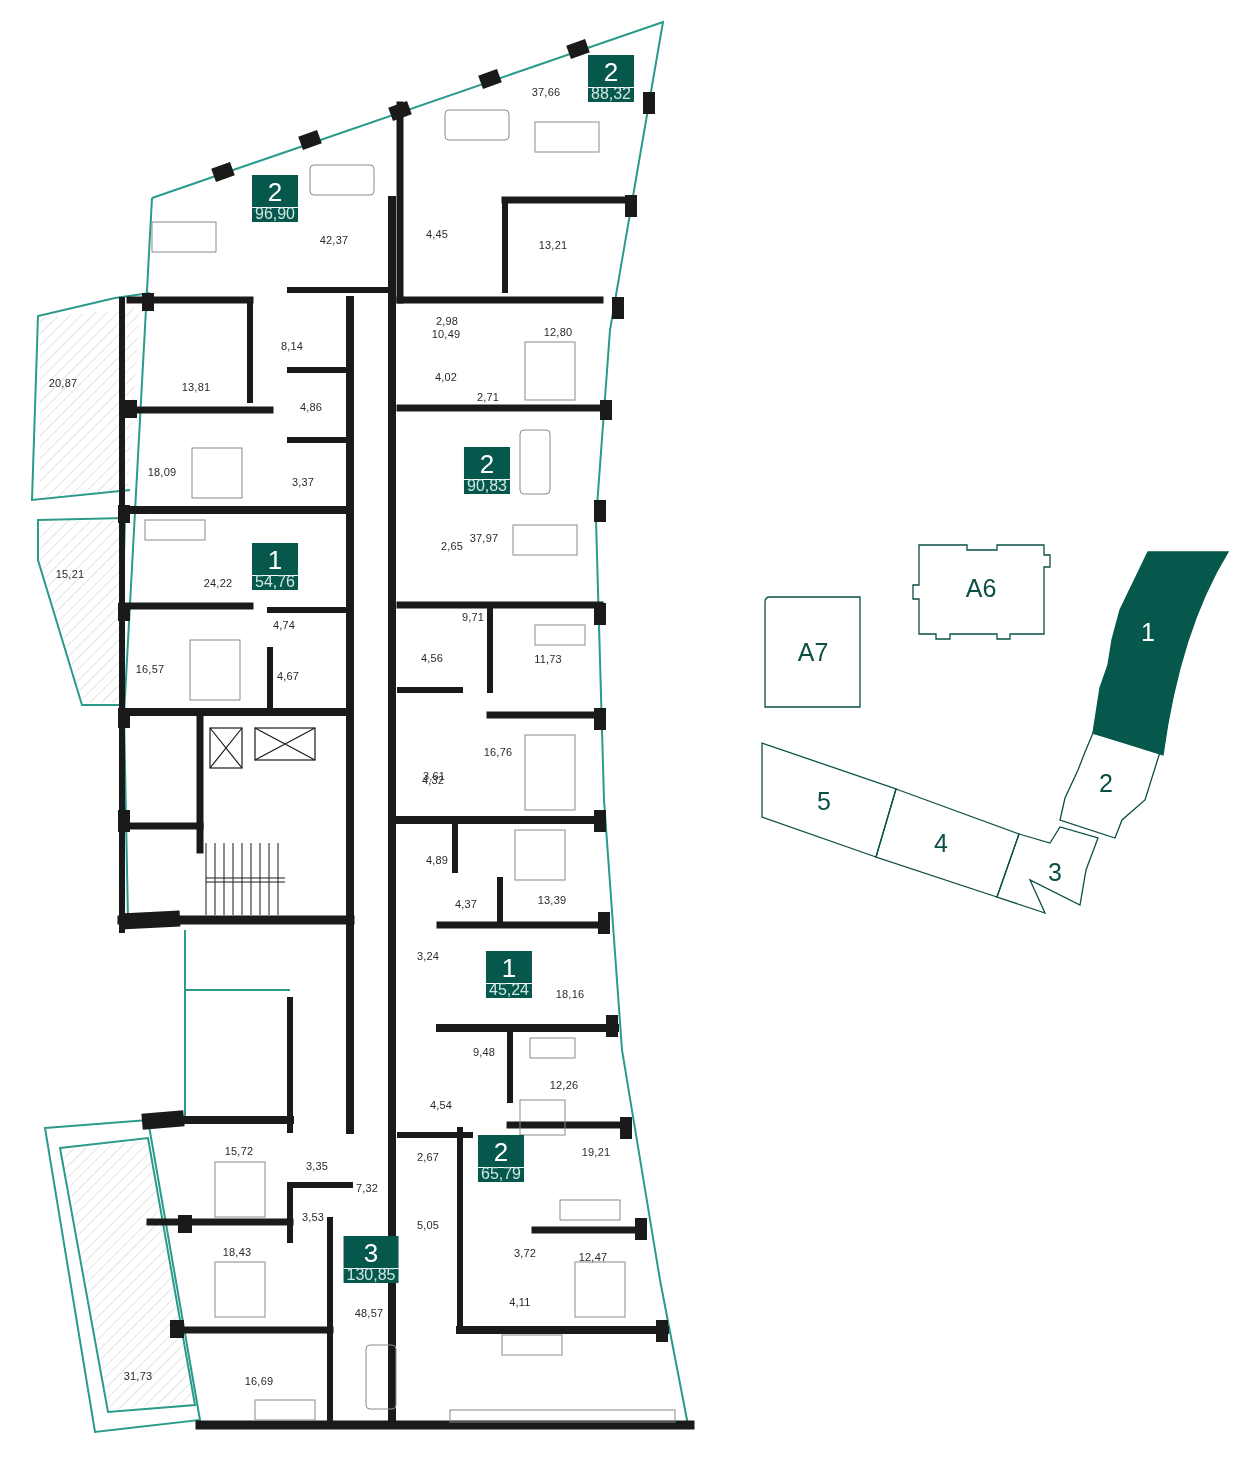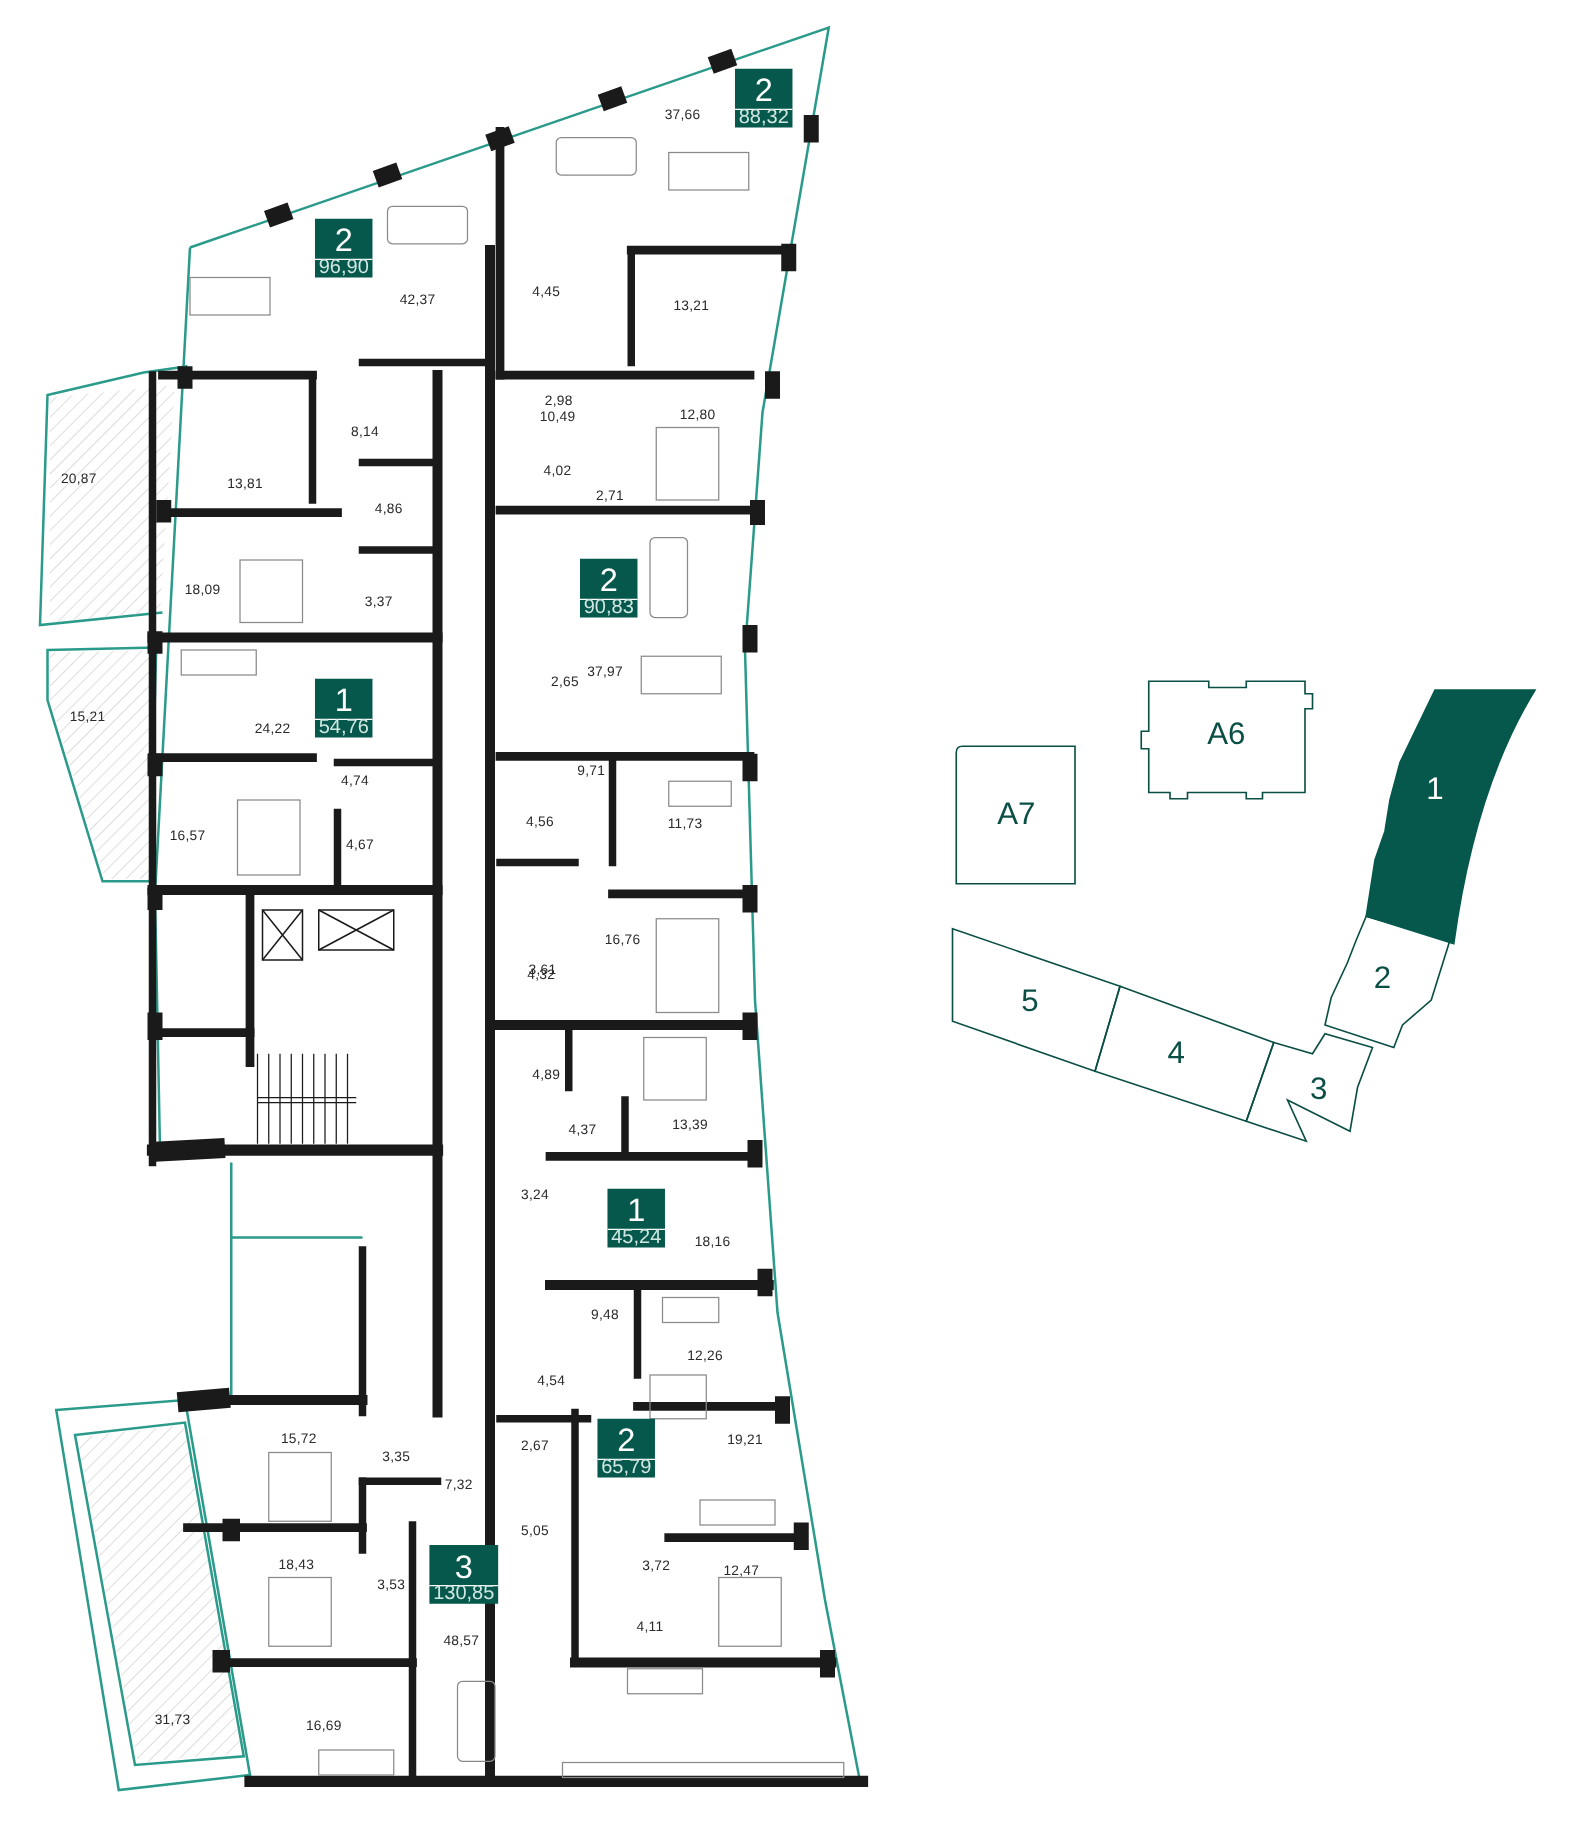--- a/index.html
+++ b/index.html
@@ -240,21 +240,21 @@
     <span class="area" style="left: 570px; top: 994px;">18,16</span>
     <span class="area" style="left: 484px; top: 1052px;">9,48</span>
     <span class="area" style="left: 564px; top: 1085px;">12,26</span>
     <span class="area" style="left: 441px; top: 1105px;">4,54</span>
     <span class="area" style="left: 239px; top: 1151px;">15,72</span>
     <span class="area" style="left: 317px; top: 1166px;">3,35</span>
     <span class="area" style="left: 428px; top: 1157px;">2,67</span>
     <span class="area" style="left: 596px; top: 1152px;">19,21</span>
     <span class="area" style="left: 367px; top: 1188px;">7,32</span>
     <span class="area" style="left: 428px; top: 1225px;">5,05</span>
-    <span class="area" style="left: 313px; top: 1268px;">3,53</span>
+    <span class="area" style="left: 313px; top: 1217px;">3,53</span>
     <span class="area" style="left: 525px; top: 1253px;">3,72</span>
     <span class="area" style="left: 593px; top: 1257px;">12,47</span>
     <span class="area" style="left: 237px; top: 1252px;">18,43</span>
     <span class="area" style="left: 520px; top: 1302px;">4,11</span>
     <span class="area" style="left: 369px; top: 1313px;">48,57</span>
     <span class="area" style="left: 138px; top: 1376px;">31,73</span>
     <span class="area" style="left: 259px; top: 1381px;">16,69</span>
   </div>
 
 <div id="key-labels">

